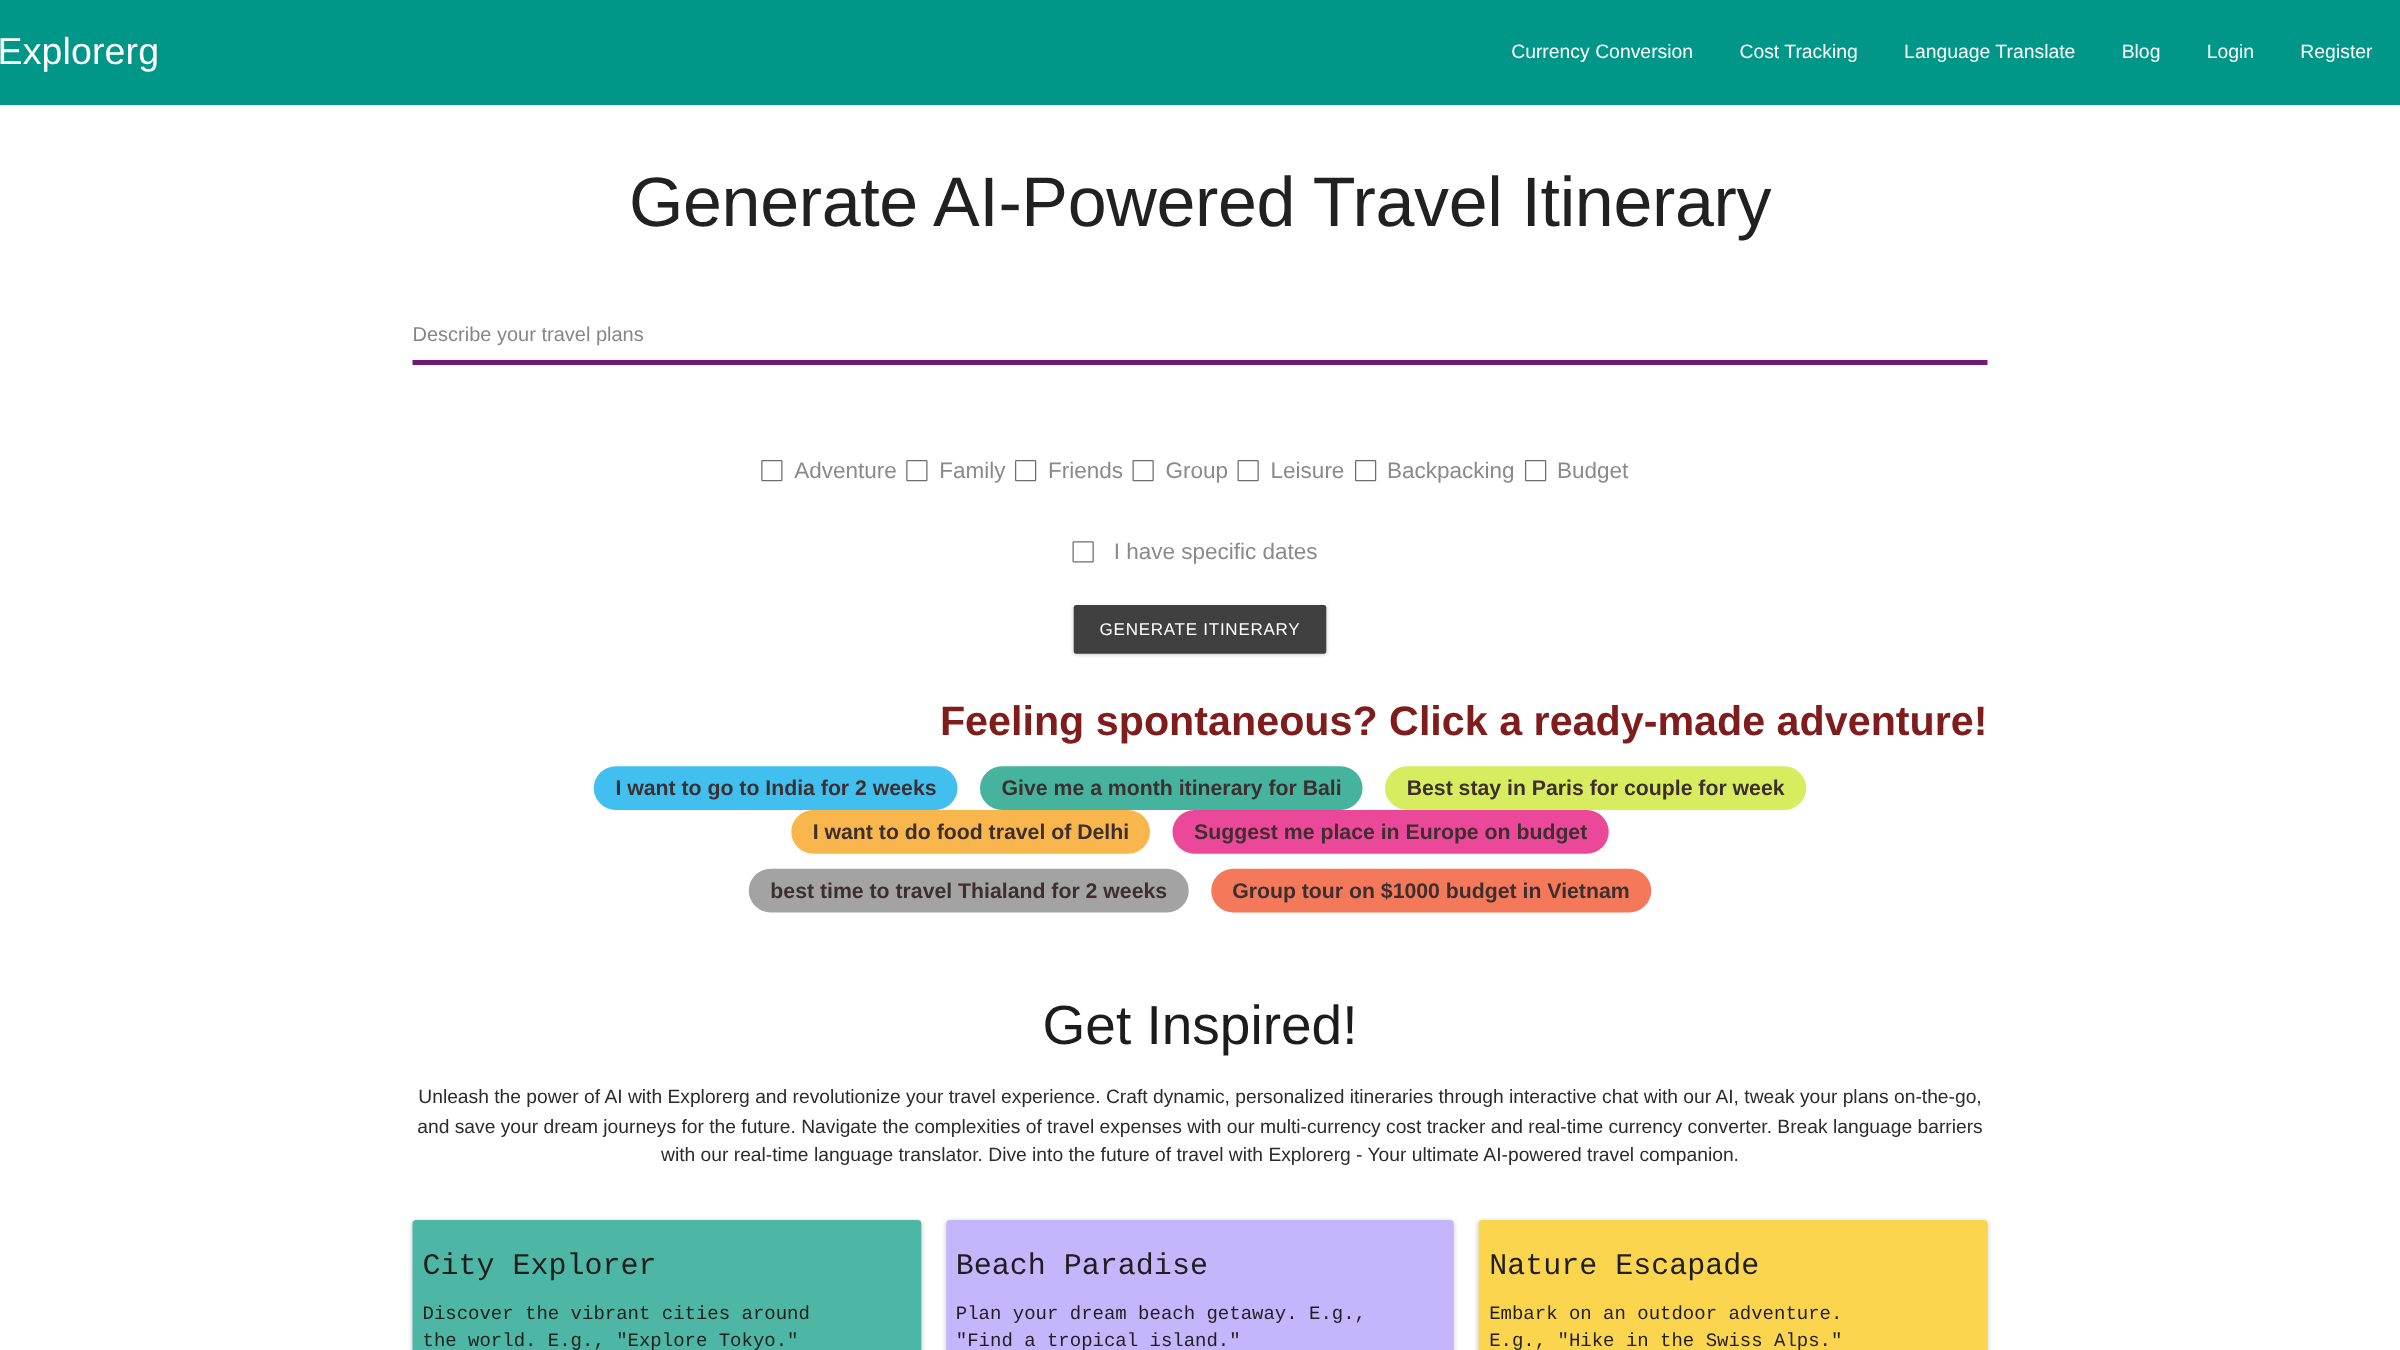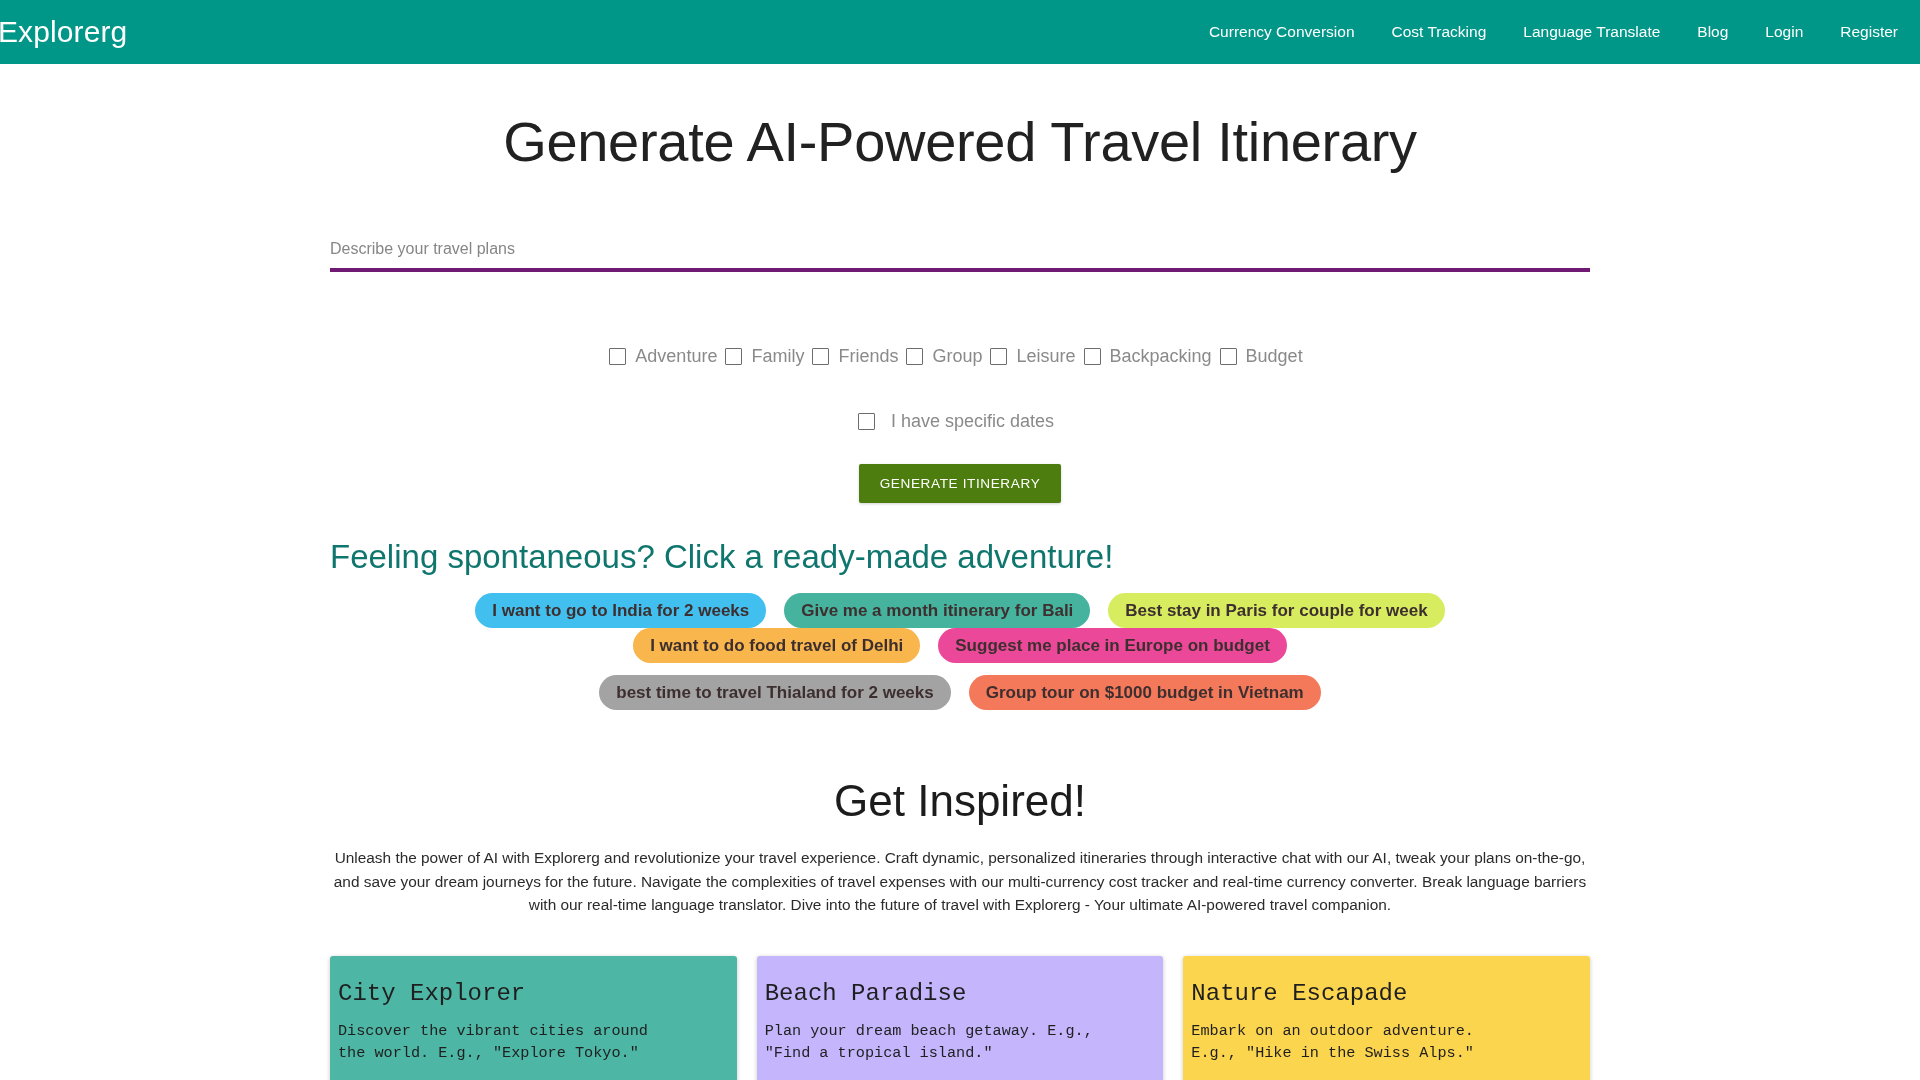--- a/index.html
+++ b/index.html
@@ -6,21 +6,21 @@
   html, body {
     margin: 0; padding: 0;
     width: 1920px; height: 1080px;
     overflow: hidden;
     background: #ffffff;
     font-family: "Liberation Sans", sans-serif;
   }
 
   
   .navbar {
-    height: 64px;
+    height: 84px;
     background: #009688;
     display: flex;
     align-items: center;
     justify-content: space-between;
     padding: 0 0 0 0;
     width: 100%;
   }
   .brand {
     color: #ffffff;
     font-size: 30px;
@@ -107,37 +107,37 @@
   .dates-row {
     display: flex;
     justify-content: center;
     align-items: center;
     margin-top: 44px;
   }
   .dates-row .chip-label { padding-left: 16px; }
 
   .gen-row { display:flex; justify-content:center; margin-top: 32px; }
   .gen-btn {
-    background: #4d7c0f;
+    background: #404040;
     color: #ffffff;
     border: none;
     font-size: 13.6px;
     font-family: "Liberation Sans", sans-serif;
     letter-spacing: 0.6px;
     padding: 12px 21px;
     cursor: pointer;
     border-radius: 2px;
     box-shadow: 0 1px 3px rgba(0,0,0,0.18);
   }
 
   .sub-heading {
-    text-align: left;
+    text-align: right;
     font-size: 33px;
-    font-weight: 400;
-    color: #0f766e;
+    font-weight: 700;
+    color: #7f1d1d;
     margin: 35px 0 0 0;
   }
 
   .pill-row {
     display: flex;
     justify-content: center;
     flex-wrap: wrap;
     gap: 0;
     margin-top: 17px;
   }

